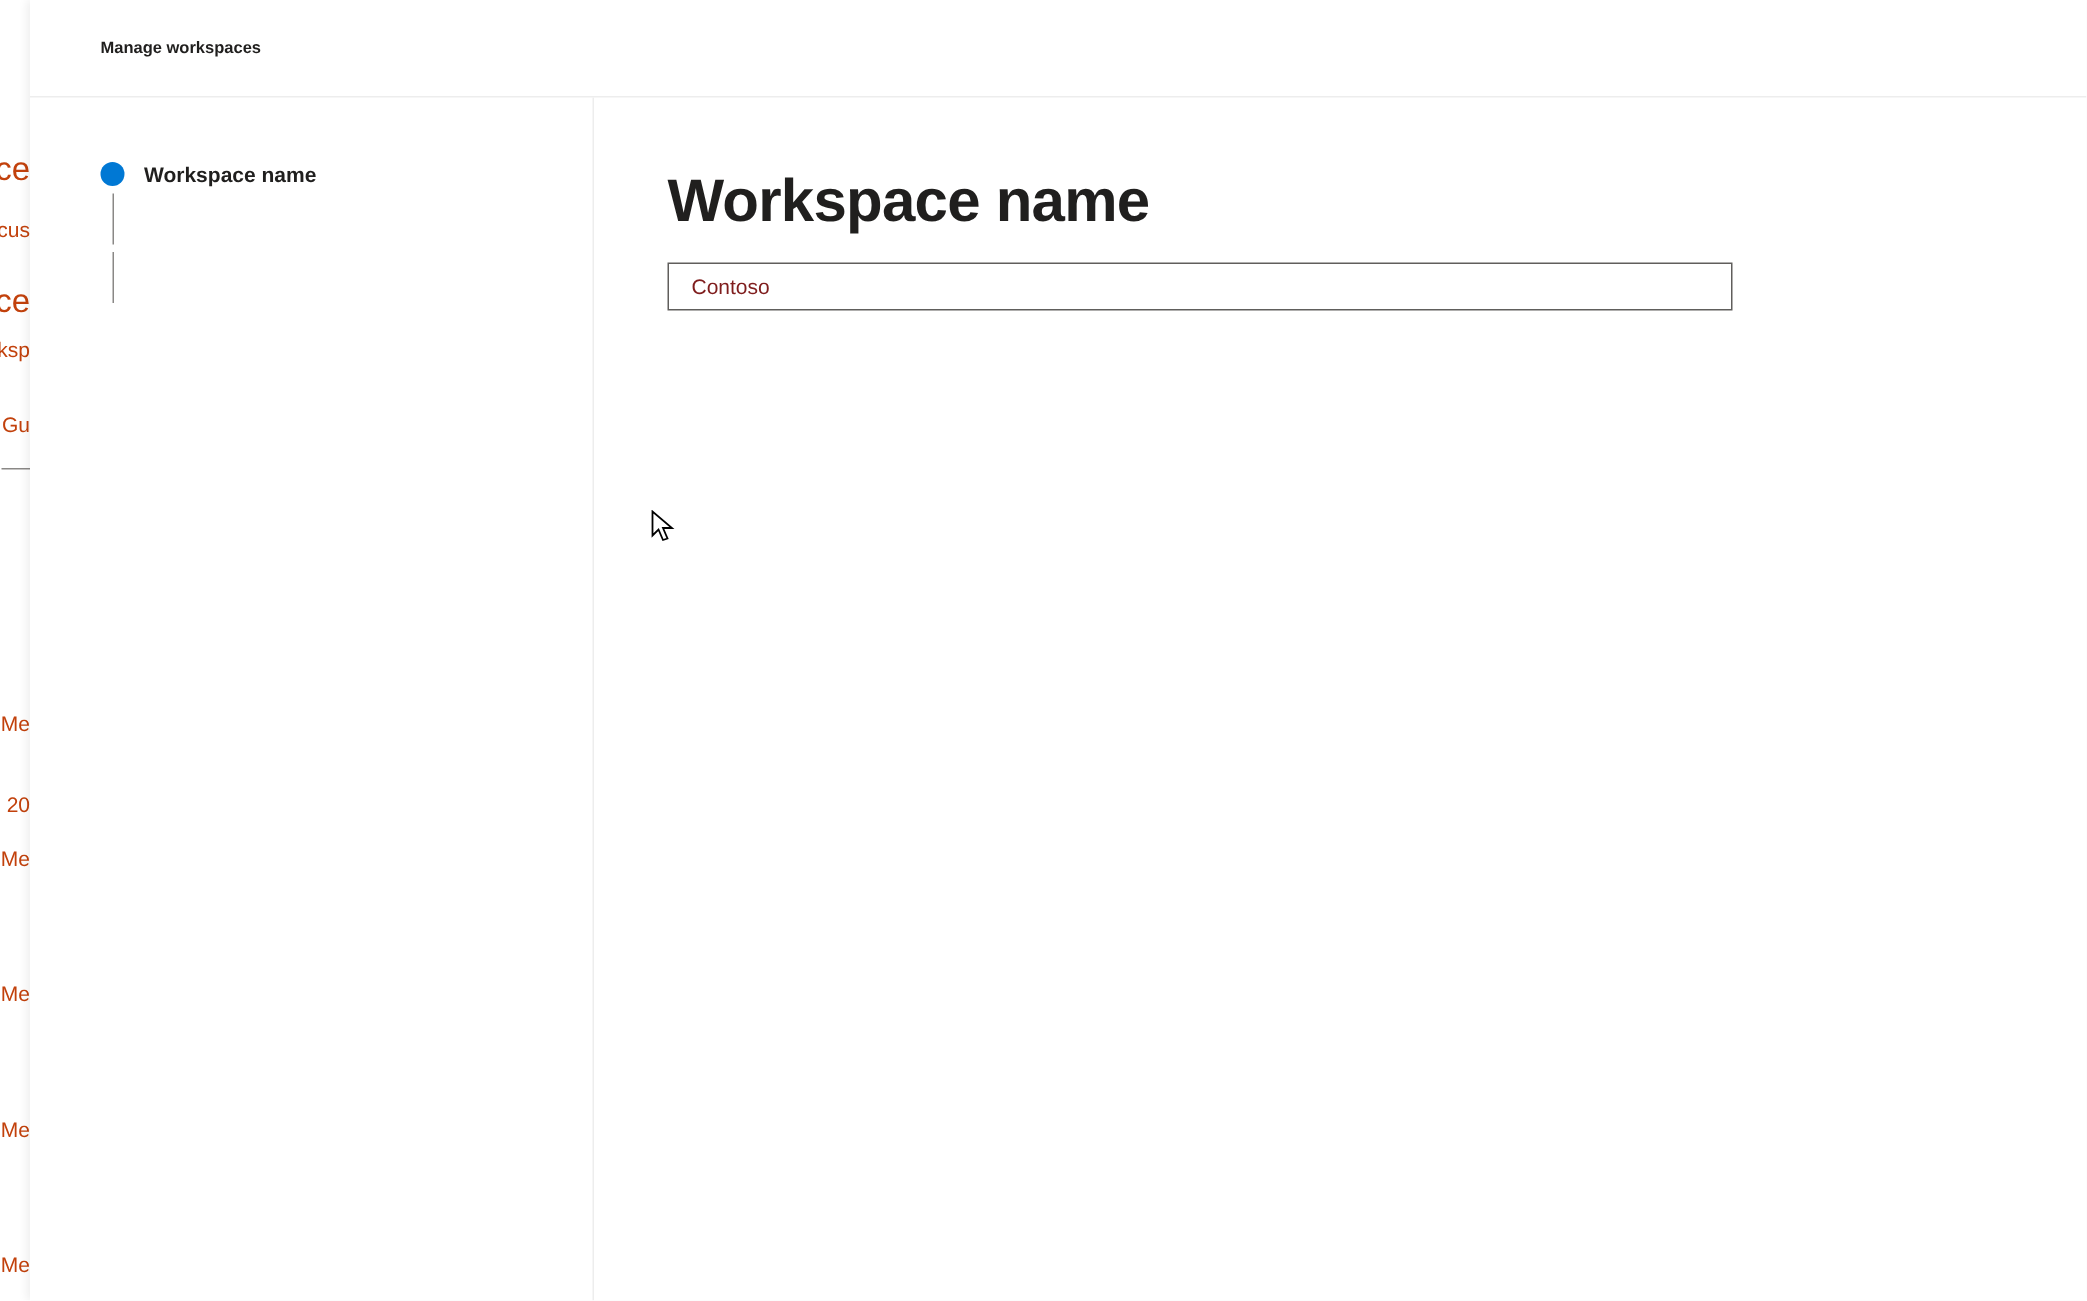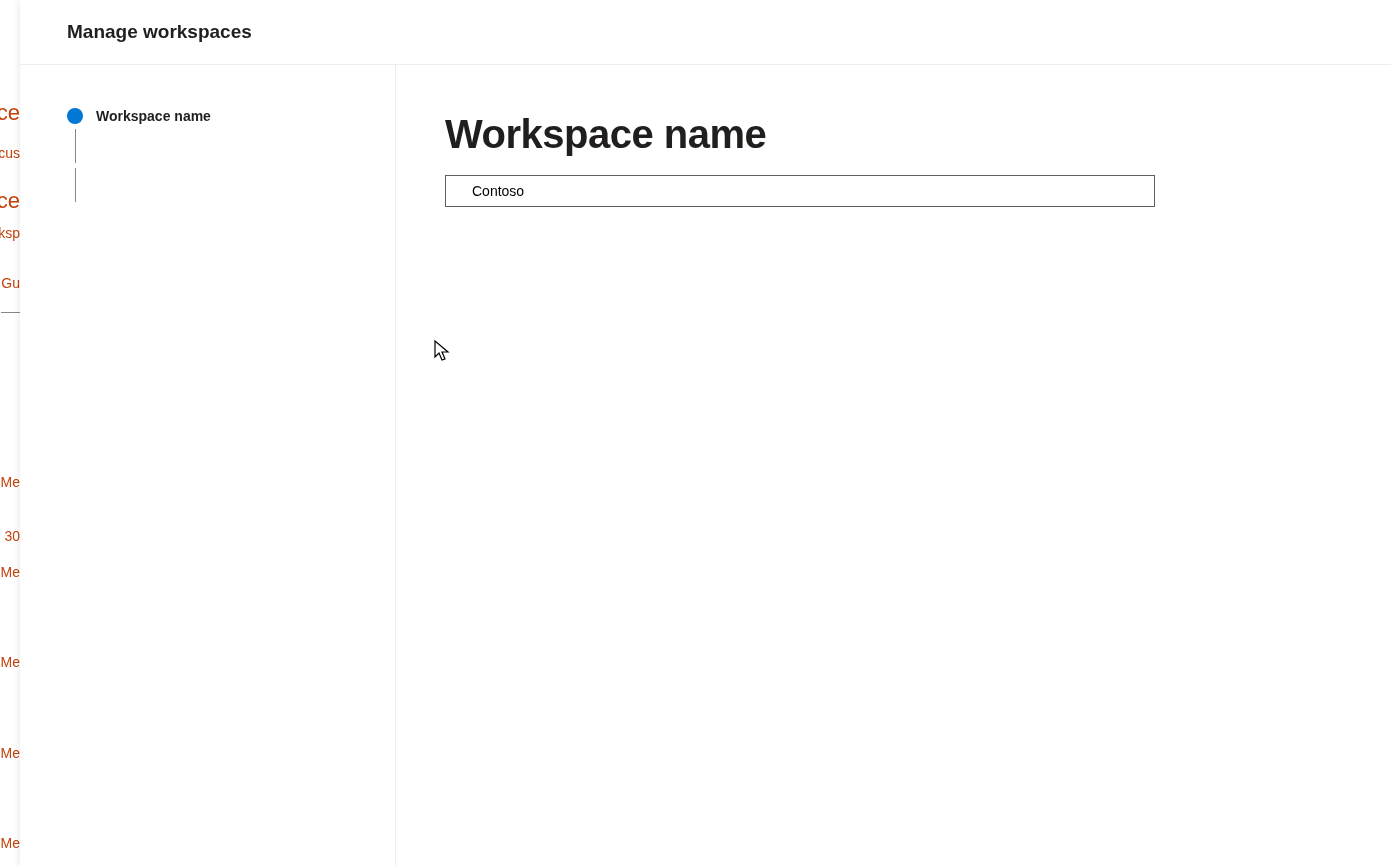--- a/index.html
+++ b/index.html
@@ -43,21 +43,21 @@
     }
     
     .panel-header {
       height: 65px;
       border-bottom: 1px solid #ededed;
       display: flex;
       align-items: center;
       padding-left: 47px;
     }
     .panel-title {
-      font-size: 19px;
+      font-size: 11px;
       font-weight: 600;
       color: #201f1e;
     }
     
     .panel-body {
       position: absolute;
       top: 65px;
       bottom: 0;
       left: 0;
       right: 0;
@@ -125,24 +125,24 @@
       font-size: 40px;
       font-weight: 600;
       color: #201f1e;
       margin-bottom: 18px;
       letter-spacing: -0.5px;
     }
     .text-input {
       width: 710px;
       height: 32px;
       border: 1px solid #605e5c;
-      padding: 0 26px;
+      padding: 0 15px;
       font-size: 14px;
       font-family: inherit;
-      color: #000000;
+      color: #7f1d1d;
       outline: none;
     }
     
     .cursor {
       position: absolute;
       left: 414px;
       top: 340px;
       pointer-events: none;
       z-index: 100;
     }
@@ -150,21 +150,21 @@
 </head>
 <body>
 
 <div class="background-layer">
   <div class="bg-item" style="right:0; top:100px; font-size:22px;">ce</div>
   <div class="bg-item" style="right:0; top:145px;">cus</div>
   <div class="bg-item" style="right:0; top:188px; font-size:22px;">ce</div>
   <div class="bg-item" style="right:0; top:225px;">rksp</div>
   <div class="bg-item" style="right:0; top:275px; border-bottom:1px solid #8a8886; padding-bottom:21px;">Gu</div>
   <div class="bg-item" style="right:0; top:474px;">Me</div>
-  <div class="bg-item" style="right:0; top:528px;">30</div>
+  <div class="bg-item" style="right:0; top:528px;">20</div>
   <div class="bg-item" style="right:0; top:564px;">Me</div>
   <div class="bg-item" style="right:0; top:654px;">Me</div>
   <div class="bg-item" style="right:0; top:745px;">Me</div>
   <div class="bg-item" style="right:0; top:835px;">Me</div>
 </div>
 
 <div class="modal-panel">
 
   <div class="panel-header">
     <div class="panel-title">Manage workspaces</div>

